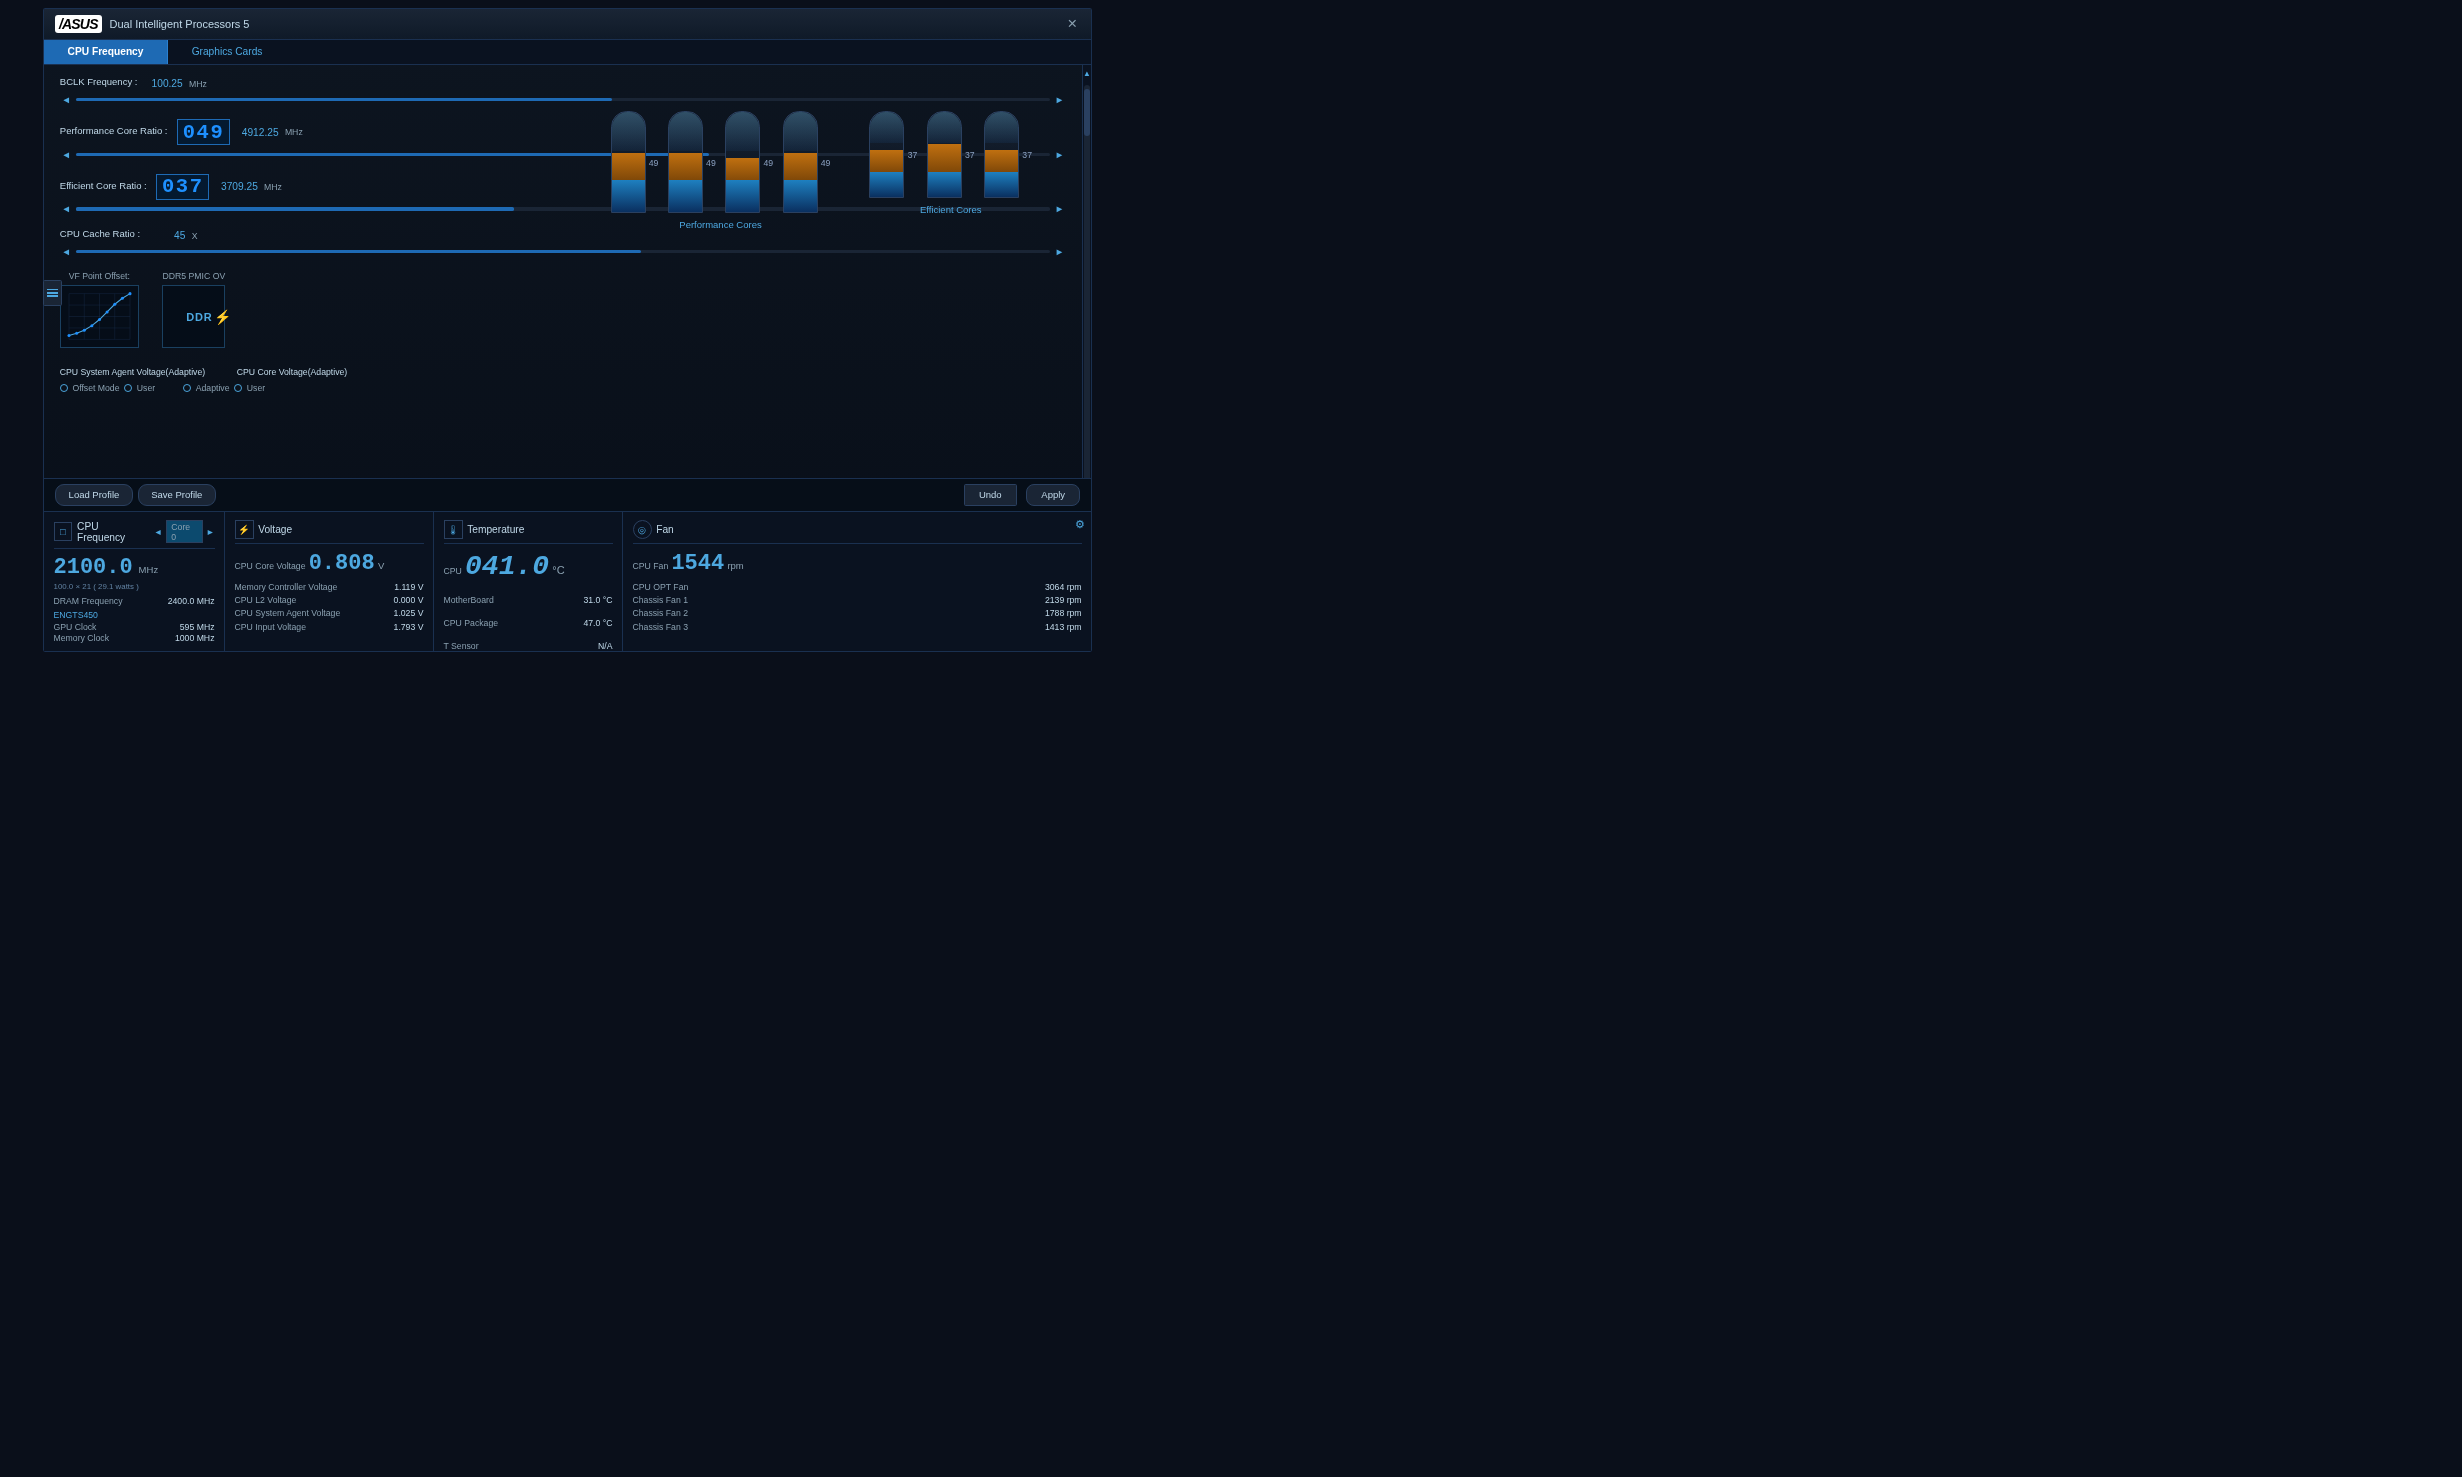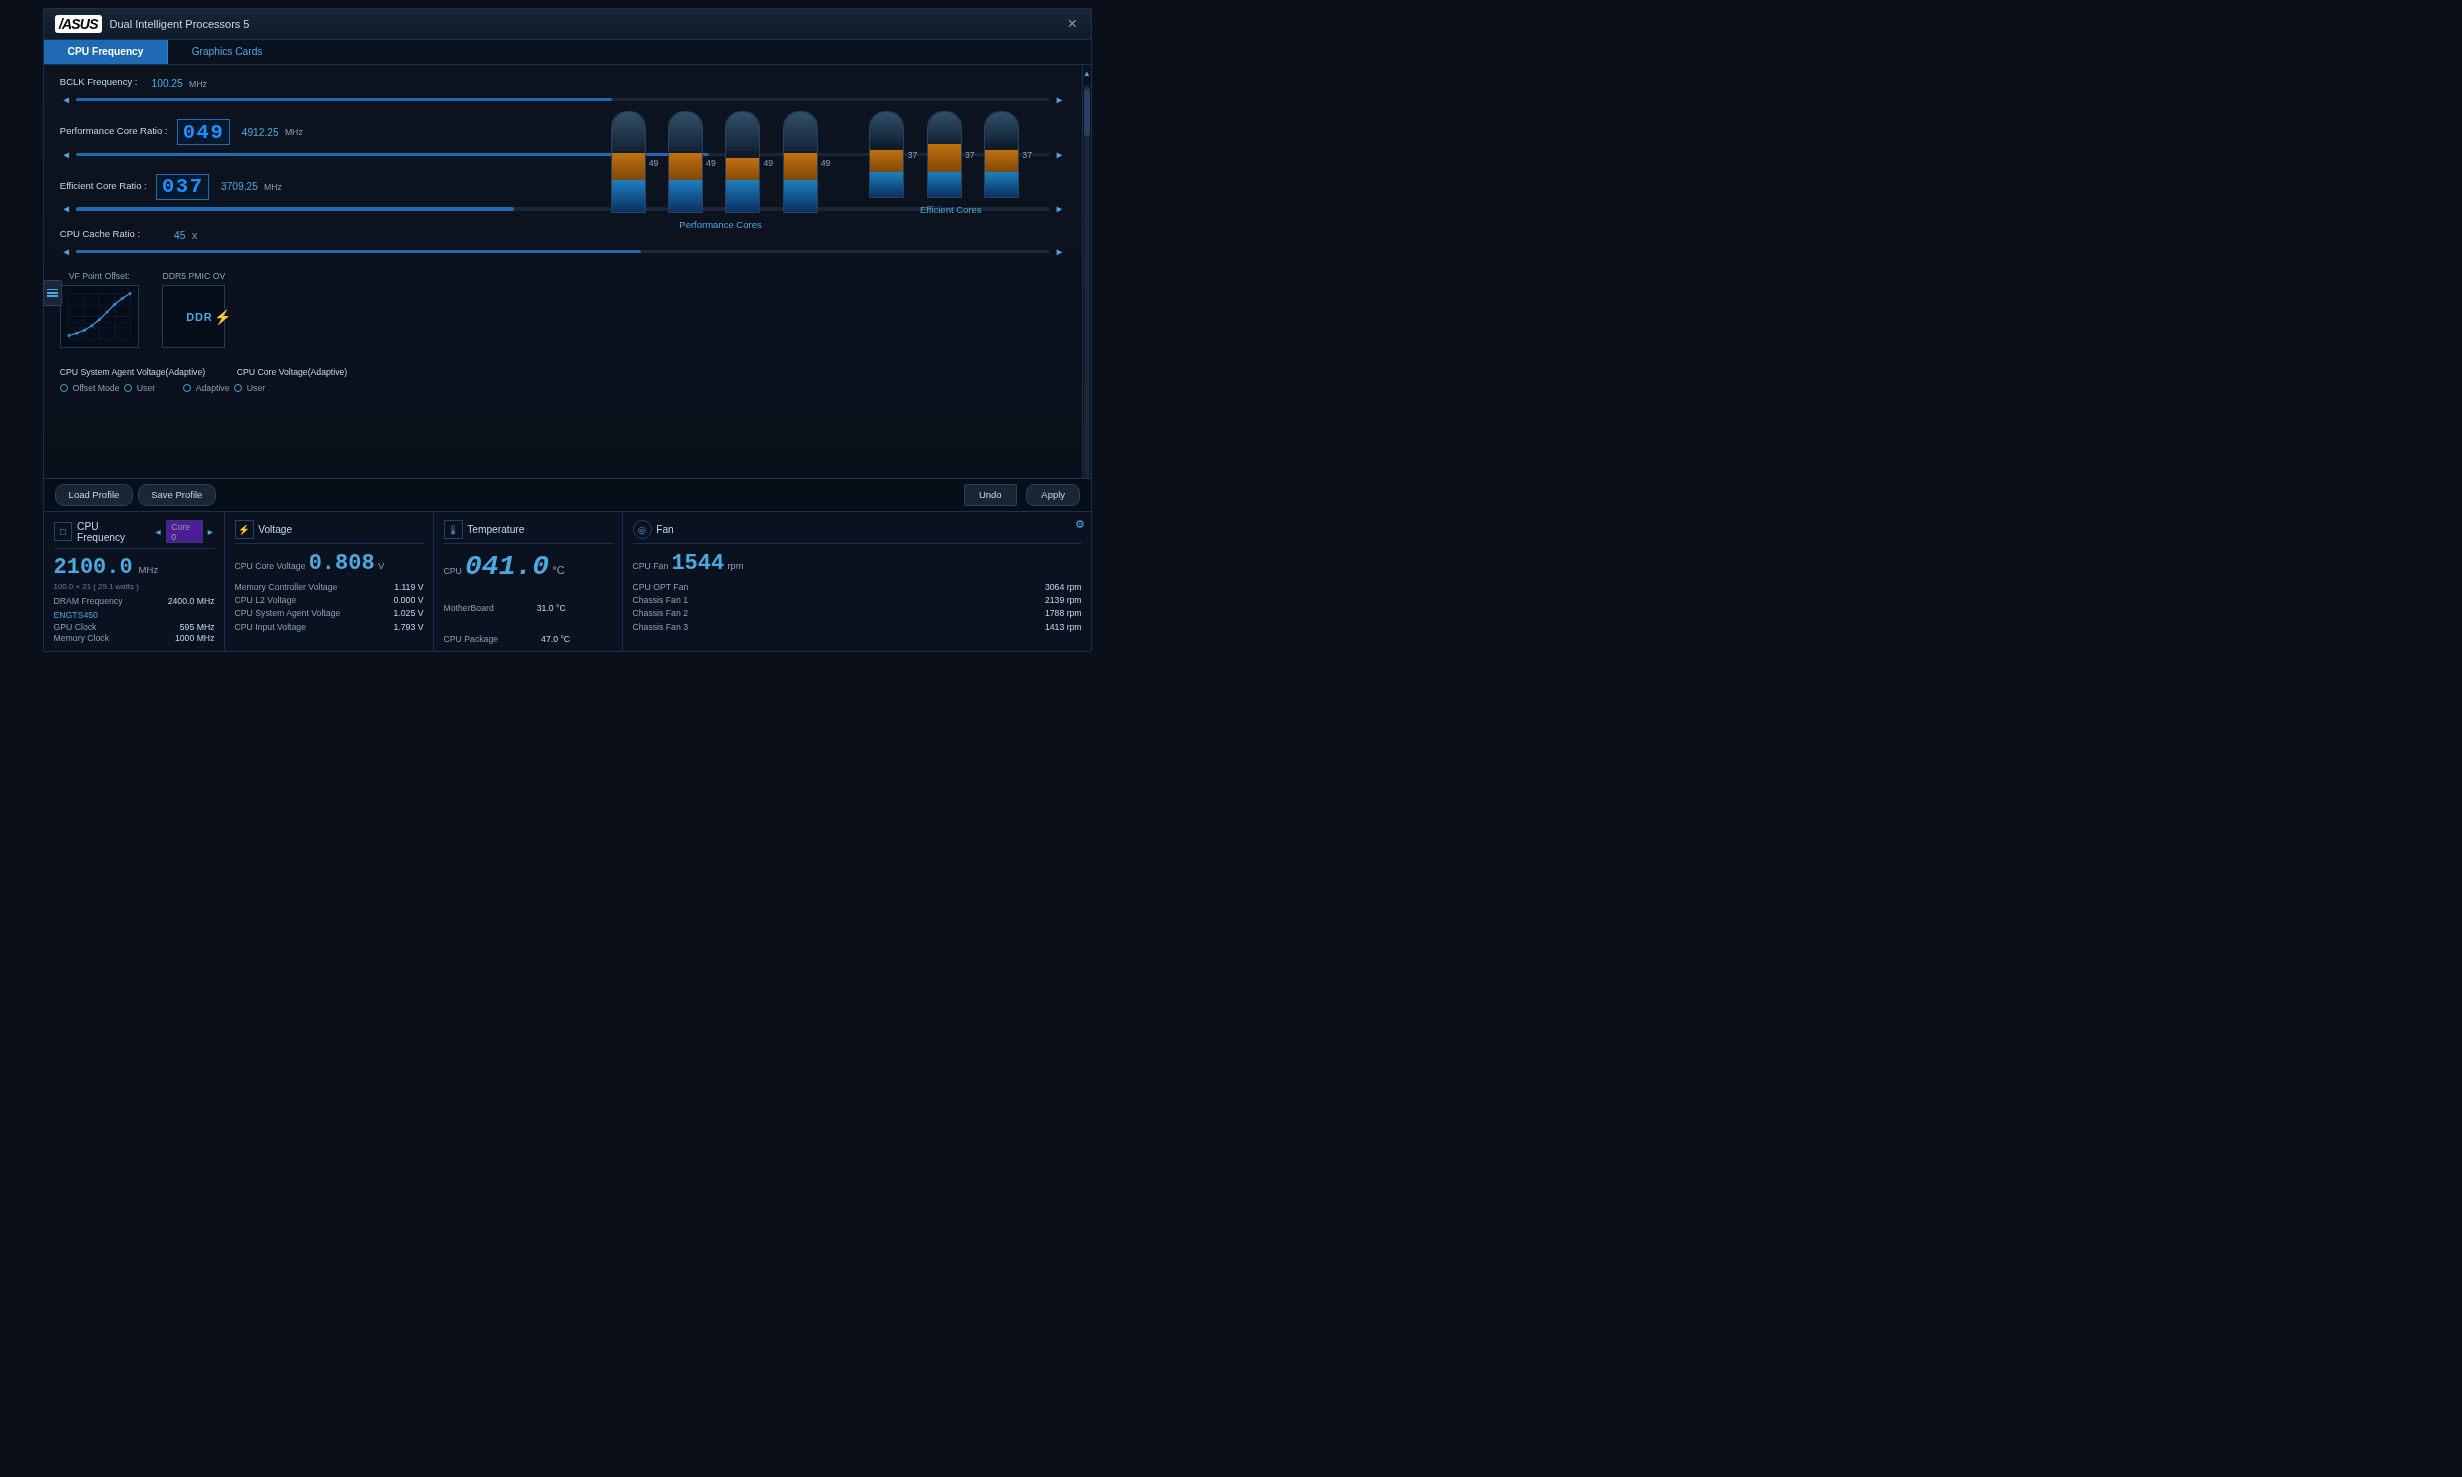--- a/index.html
+++ b/index.html
@@ -404,21 +404,21 @@
     .core-nav-arrow {
       color: #4da8e0;
       font-size: 8.7px;
       cursor: pointer;
     }
     .core-nav-label {
       color: #8aa0b0;
       font-size: 8.7px;
       padding: 0.8px 4.7px;
       border: 0.8px solid #2a4060;
-      background: #4c1d95;
+      background: #0c4a6e;
     }
     .cpu-freq-big {
       color: #4da8e0;
       font-size: 22px;
       font-weight: bold;
       font-family: 'Courier New', monospace;
     }
     .cpu-freq-unit {
       color: #8aa0b0;
       font-size: 9.5px;
@@ -478,22 +478,23 @@
     .temp-big {
       color: #4da8e0;
       font-size: 28px;
       font-weight: bold;
       font-family: 'Courier New', monospace;
       font-style: italic;
     }
     .temp-unit { color: #8aa0b0; font-size: 11px; }
     .temp-row {
       display: flex;
+      justify-content: space-between;
       font-size: 8.7px;
-      margin-top: 21px;
+      margin-top: 13px;
       gap: 43px;
     }
     .temp-lbl { color: #8aa0b0; }
     .temp-val { color: #c0d8e8; }
 
     
     .fan-panel {
       flex: 1;
       padding: 7.9px 9.5px;
       background: #0a1220;

